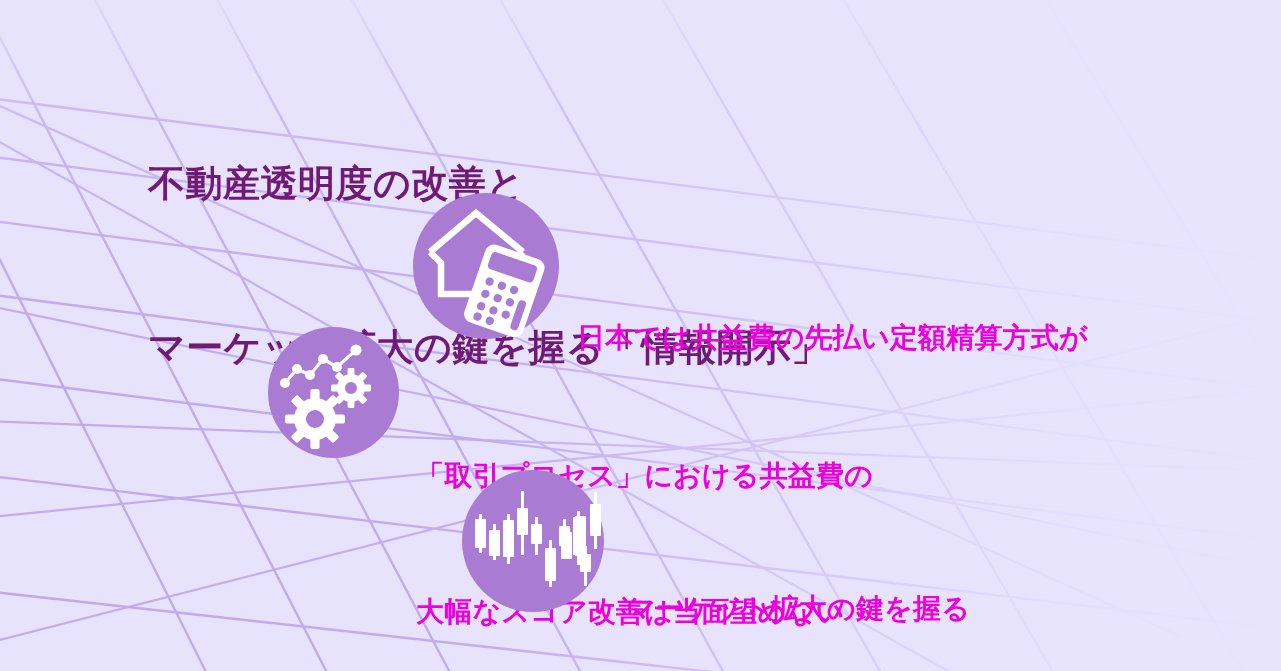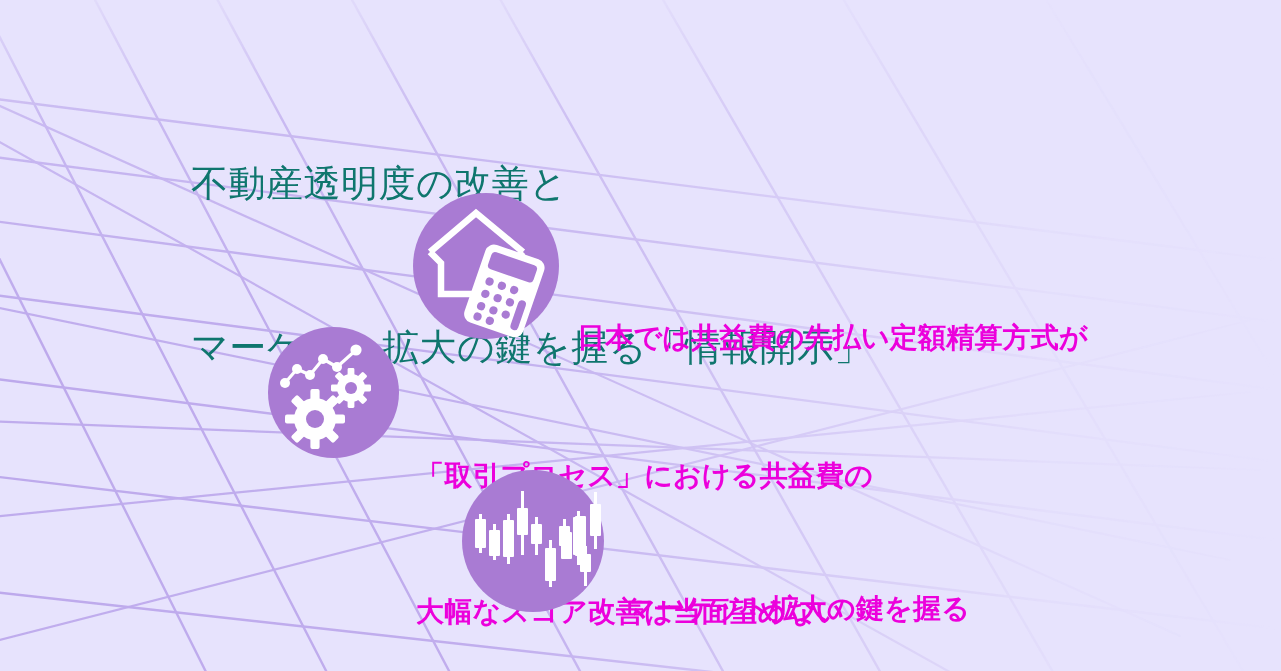--- a/index.html
+++ b/index.html
@@ -18,27 +18,26 @@
   
   #bg-grid{
     position:absolute;left:0;top:0;width:1281px;height:671px;
     pointer-events:none;
   }
 
   
   #title{
     position:absolute;
     left:148px;top:47px;
-    color:#0f766e;
+    color:#701a75;
     font-size:37px;
-    font-weight:normal;
+    font-weight:bold;
     line-height:1.48;
     letter-spacing:0.5px;
     white-space:pre;
-    margin-left:43px;
   }
   #title .tline{display:block;}
 
   
   .item{position:absolute;}
   .circle{
     position:absolute;
     border-radius:50%;
     background:#a97bd3;
   }

